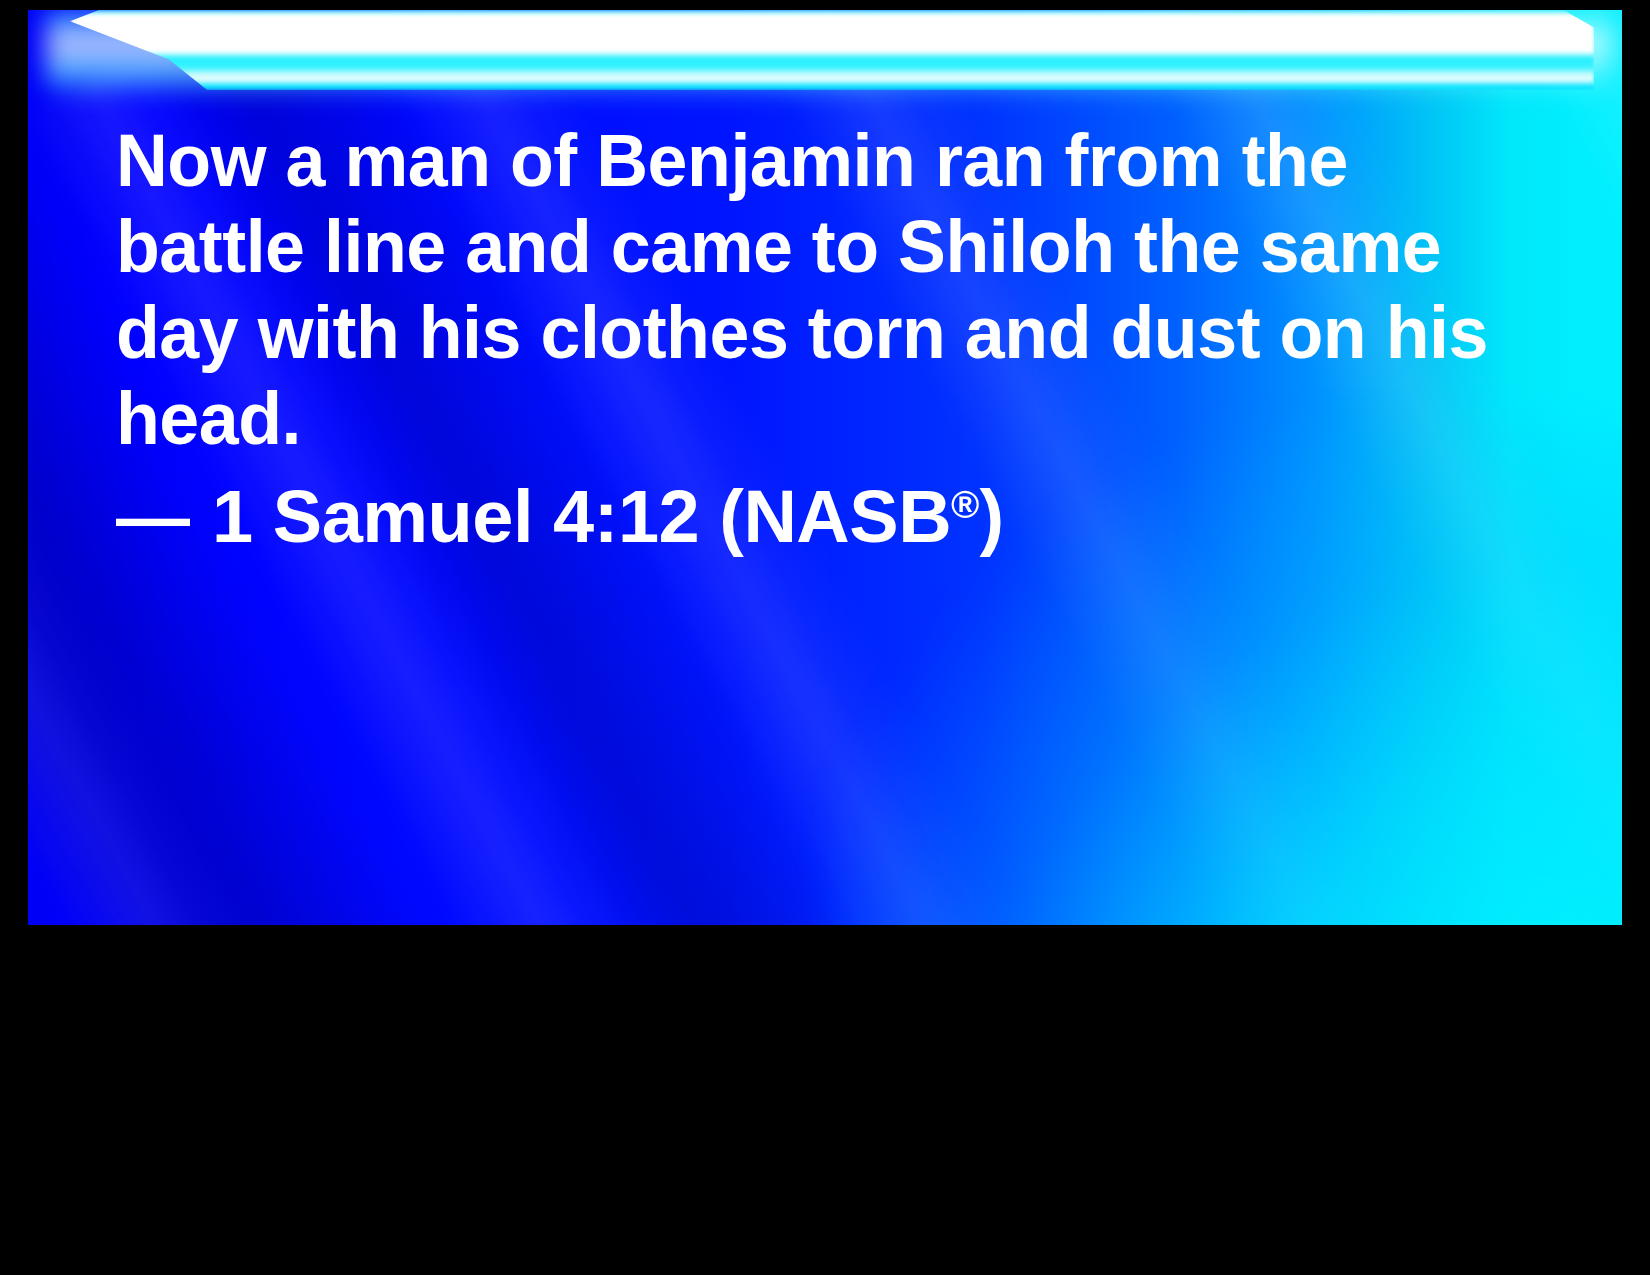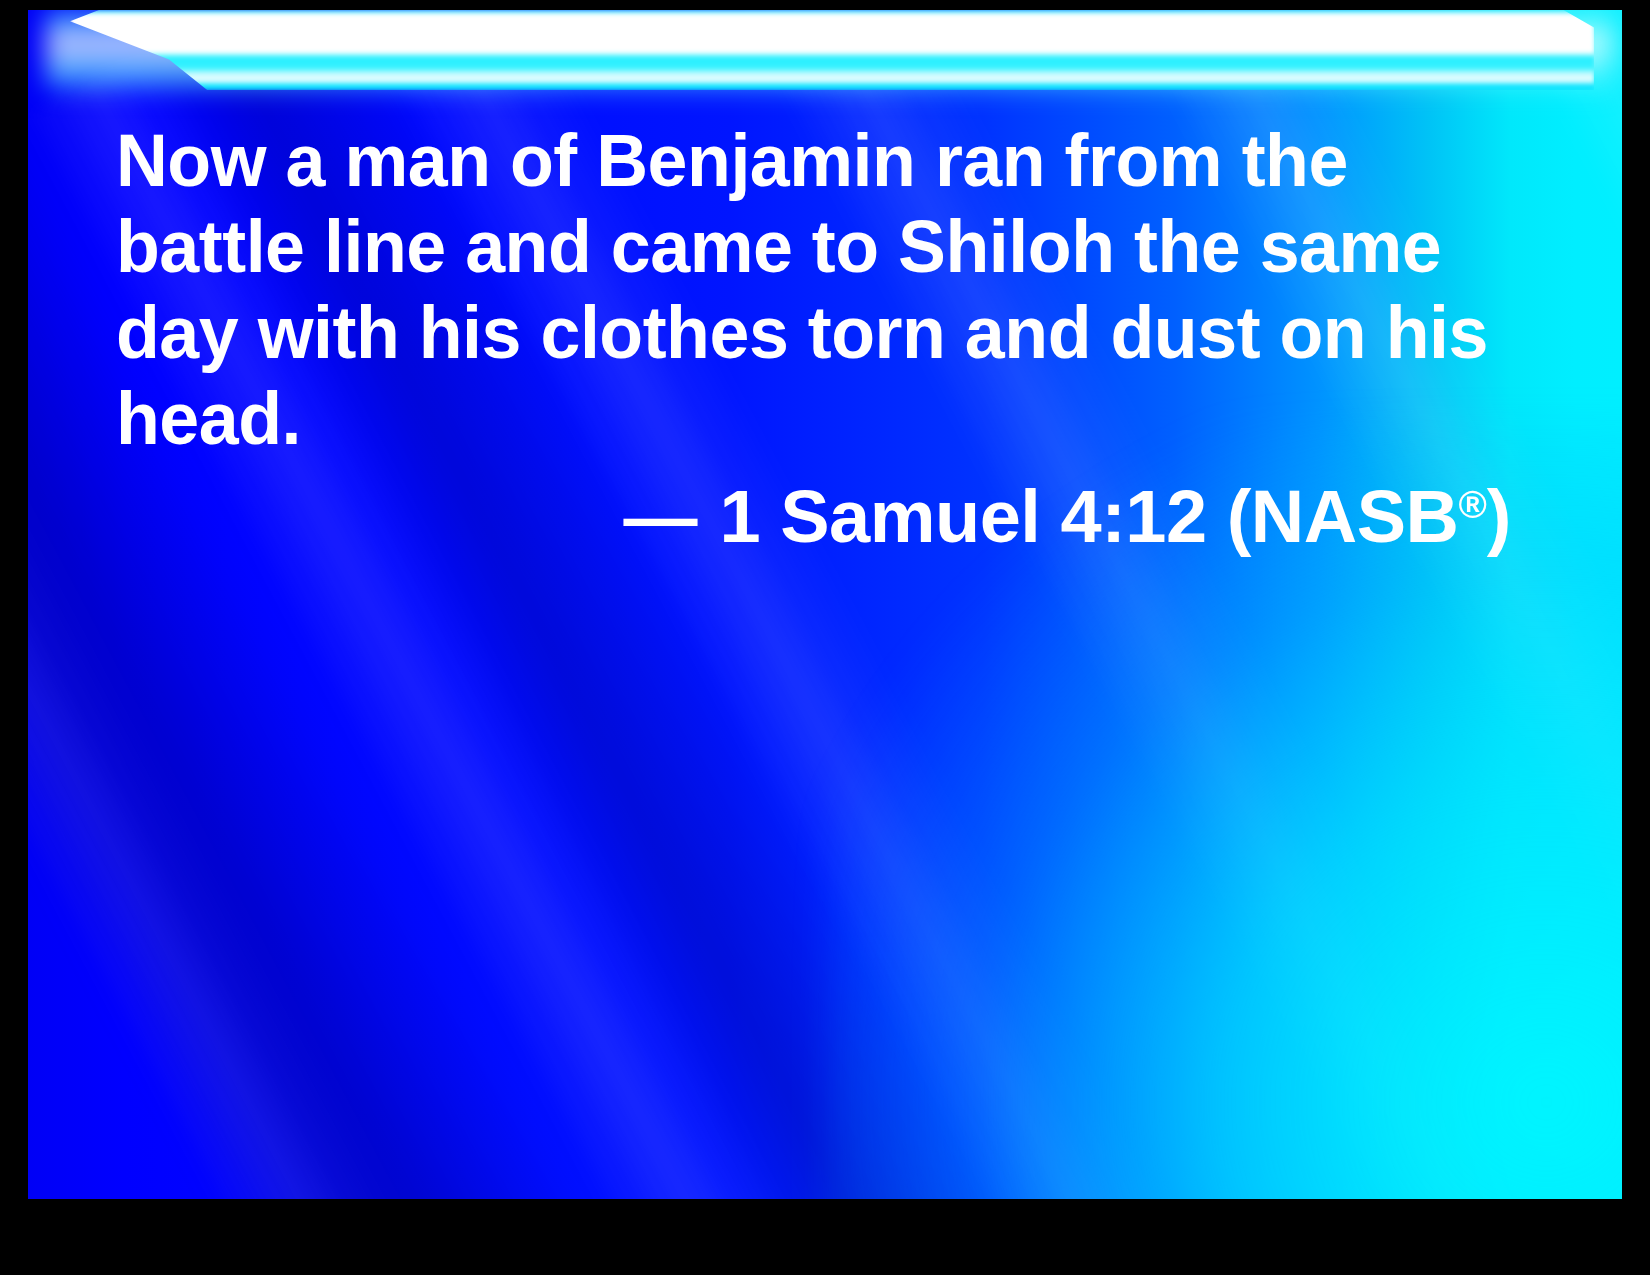--- a/index.html
+++ b/index.html
@@ -5,21 +5,21 @@
 <style>
   html, body {
     margin: 0;
     padding: 0;
     background: #000000;
   }
 
   #slide {
     position: relative;
     width: 1650px;
-    height: 1199px;
+    height: 925px;
     background: #000000;
     overflow: hidden;
     font-family: "Liberation Sans", "DejaVu Sans", sans-serif;
   }
 
   
   #panel {
     position: absolute;
     left: 28px;
     top: 10px;
@@ -190,21 +190,20 @@
     white-space: nowrap;
     transform: scaleX(0.97);
     transform-origin: left center;
   }
 
   #attribution {
     position: absolute;
     left: 88px;
     top: 452px;
     width: 1395px;
-    text-align: right;
     color: #ffffff;
     font-family: "Liberation Sans", "DejaVu Sans", sans-serif;
     font-weight: bold;
     font-size: 74px;
     line-height: 86px;
     letter-spacing: -0.5px;
     white-space: nowrap;
   }
   #attribution .reg {
     font-size: 0.52em;

